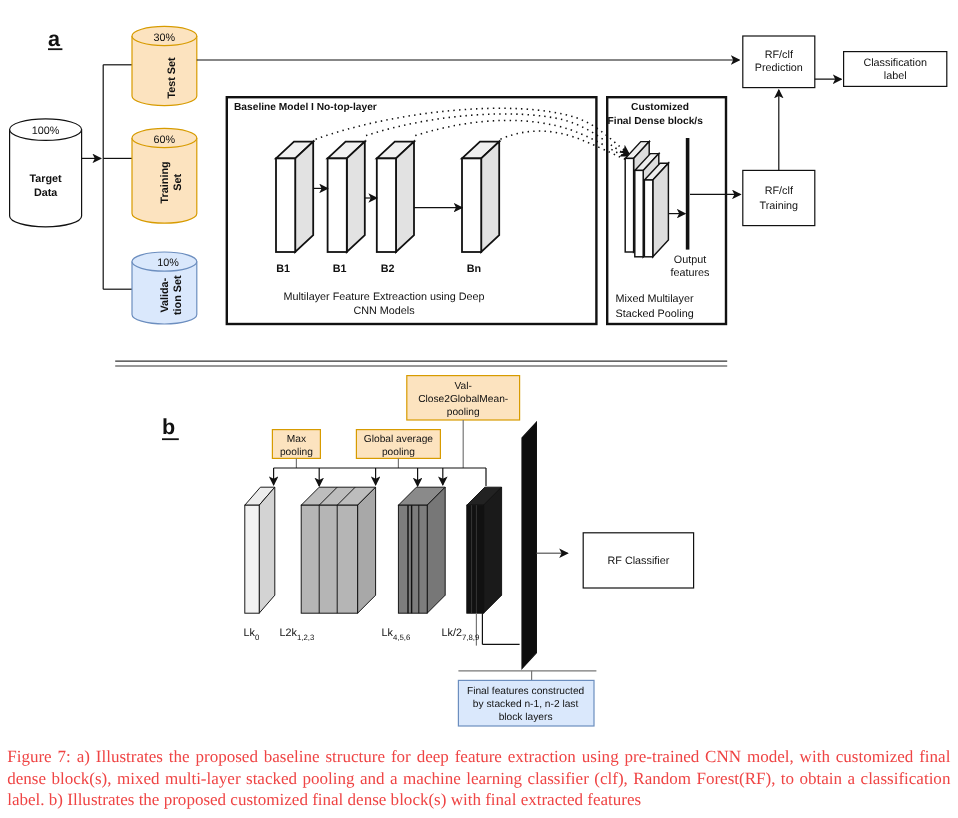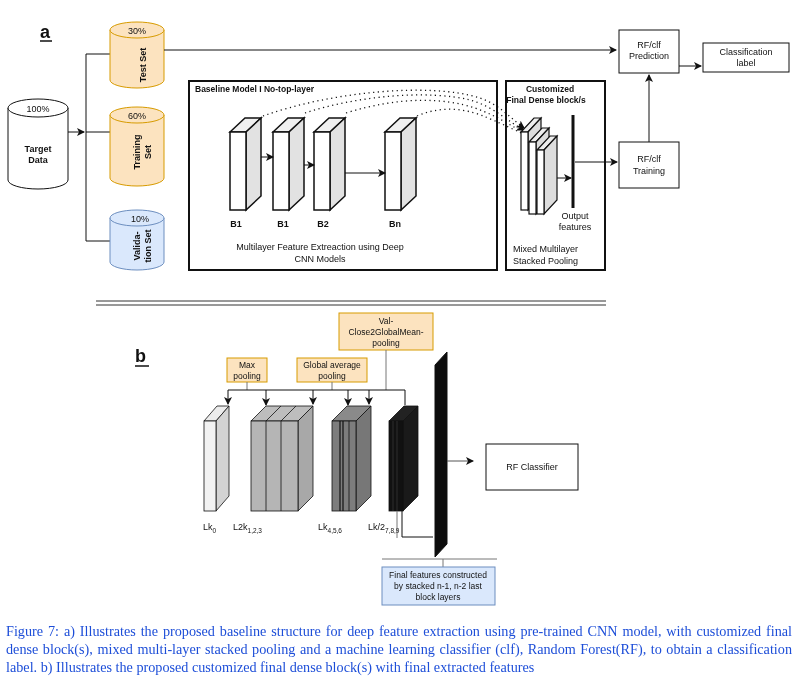--- a/index.html
+++ b/index.html
@@ -1,20 +1,20 @@
 <!DOCTYPE html>
 <html><head>
 <meta charset="utf-8">
 <style>
   html, body { margin: 0; padding: 0; background: #ffffff; }
   body { width: 798px; height: 682px; position: relative; overflow: hidden; font-family: "Liberation Sans", sans-serif; }
   svg { position: absolute; left: 0; top: 0; }
   .caption {
     position: absolute; left: 6px; top: 622px; width: 786px;
-    font-family: "Liberation Serif", serif; font-size: 14.2px; line-height: 18px; color: #1d4ed8;
+    font-family: "Liberation Serif", serif; font-size: 14.2px; line-height: 18px; color: #ef4444;
     text-align: justify; text-align-last: left;
   }
   .t { font-family: "Liberation Sans", sans-serif; fill: #111; }
 </style>
 </head>
 <body>
 
 <svg width="798" height="682" viewBox="0 0 798 682">
   <defs>
     <marker id="arr" markerWidth="8" markerHeight="8" refX="7" refY="4" orient="auto" markerUnits="userSpaceOnUse">

